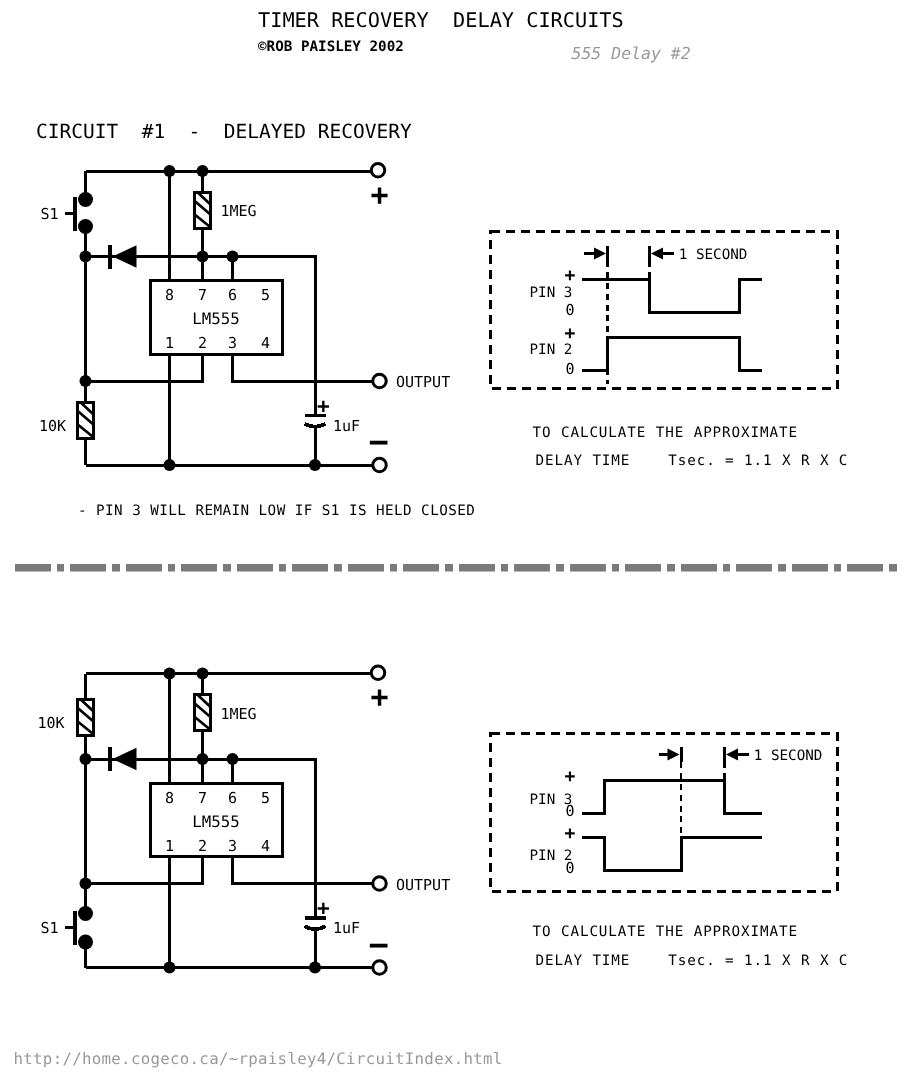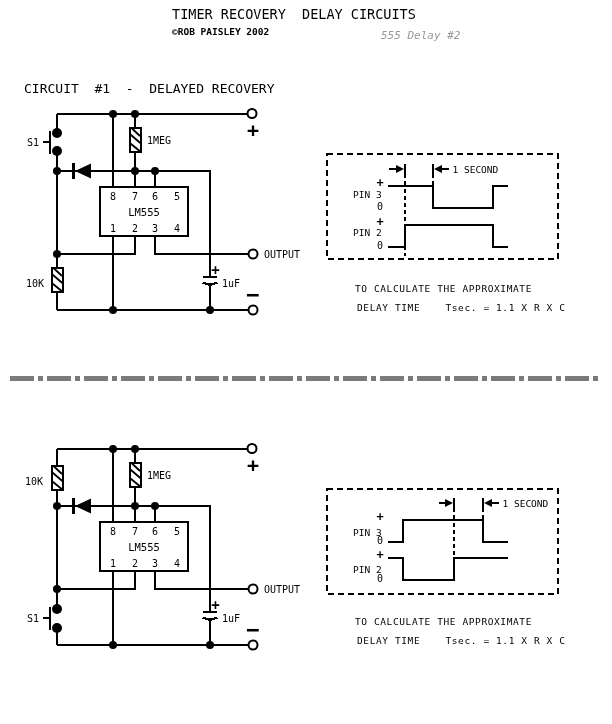--- a/index.html
+++ b/index.html
@@ -42,26 +42,28 @@
 
 <div class="page">
 
   <div class="txt title" style="left:172px;top:7px;">TIMER RECOVERY  DELAY CIRCUITS</div>
   <div class="txt copy" style="left:172px;top:27px;">©ROB PAISLEY 2002</div>
   <div class="txt pagelabel" style="left:381px;top:30px;">555 Delay #2</div>
 
   <div class="txt heading" style="left:24px;top:71px;margin-top:11px;">CIRCUIT  #1  -  DELAYED RECOVERY</div>
   <div class="txt calc" style="left:355px;top:284px;">TO CALCULATE THE APPROXIMATE</div>
   <div class="txt calc" style="left:357px;top:303px;">DELAY TIME    Tsec. = 1.1 X R X C</div>
+  <div class="txt note" style="left:52px;top:336px;">- PIN 3 WILL REMAIN LOW IF S1 IS HELD CLOSED</div>
 
   <div class="divider"></div>
 
   <div class="txt calc" style="left:355px;top:617px;">TO CALCULATE THE APPROXIMATE</div>
   <div class="txt calc" style="left:357px;top:636px;">DELAY TIME    Tsec. = 1.1 X R X C</div>
 
+  <div class="txt footer" style="left:9px;top:700px;">http://home.cogeco.ca/~rpaisley4/CircuitIndex.html</div>
 
   <svg class="overlay" width="612" height="724" viewBox="0 0 612 724">
 
     <g>
       <g>
         <path class="wire" d="M57,114 H248"></path>
         <path class="wire" d="M57,114 V133"></path>
         <path class="wire" d="M57,151 V268"></path>
         <path class="wire" d="M57,292 V310"></path>
         <path class="wire" d="M113,114 V187"></path>

